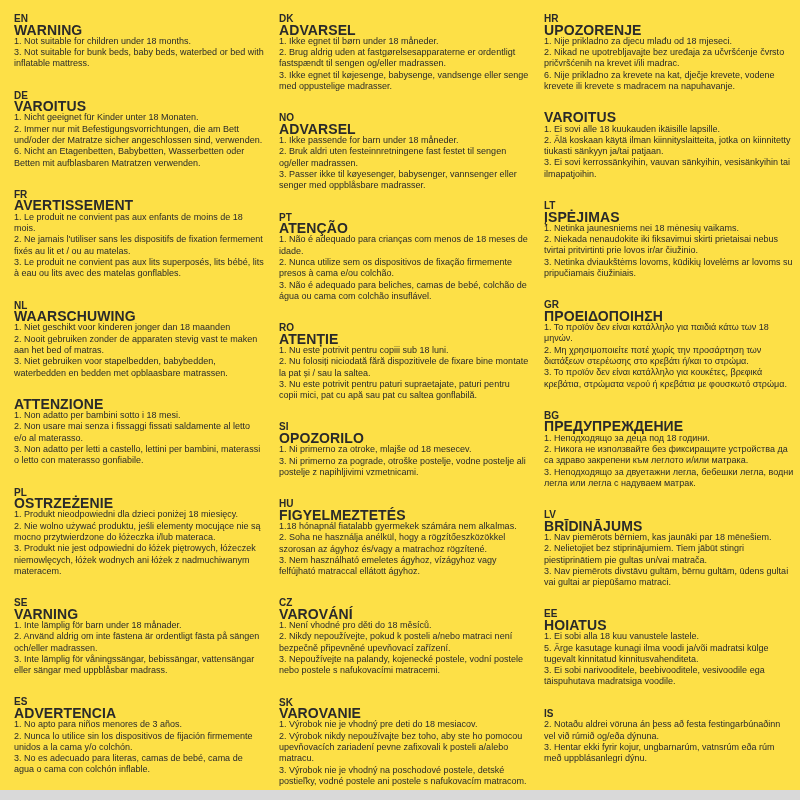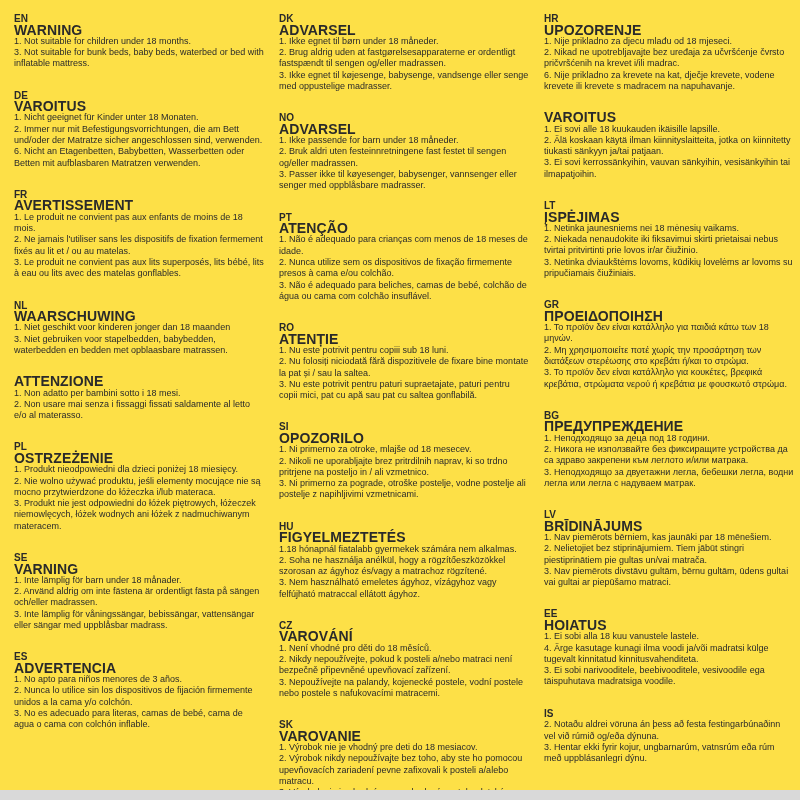--- a/index.html
+++ b/index.html
@@ -75,26 +75,28 @@
           <div class="lang">FR</div>
           <div class="title">AVERTISSEMENT</div>
           <div class="line">1. Le produit ne convient pas aux enfants de moins de 18 mois.</div>
           <div class="line">2. Ne jamais l'utiliser sans les dispositifs de fixation fermement fixés au lit et / ou au matelas.</div>
           <div class="line">3. Le produit ne convient pas aux lits superposés, lits bébé, lits à eau ou lits avec des matelas gonflables.</div>
         </section>
         <section class="warning-section">
           <div class="lang">NL</div>
           <div class="title">WAARSCHUWING</div>
           <div class="line">1. Niet geschikt voor kinderen jonger dan 18 maanden</div>
+          <div class="line">2. Nooit gebruiken zonder de apparaten stevig vast te maken aan het bed of matras.</div>
           <div class="line">3. Niet gebruiken voor stapelbedden, babybedden, waterbedden en bedden met opblaasbare matrassen.</div>
         </section>
         <section class="warning-section">
           <div class="title">ATTENZIONE</div>
           <div class="line">1. Non adatto per bambini sotto i 18 mesi.</div>
           <div class="line">2. Non usare mai senza i fissaggi fissati saldamente al letto e/o al materasso.</div>
+          <div class="line">3. Non adatto per letti a castello, lettini per bambini, materassi o letto con materasso gonfiabile.</div>
         </section>
         <section class="warning-section">
           <div class="lang">PL</div>
           <div class="title">OSTRZEŻENIE</div>
           <div class="line">1. Produkt nieodpowiedni dla dzieci poniżej 18 miesięcy.</div>
           <div class="line">2. Nie wolno używać produktu, jeśli elementy mocujące nie są mocno przytwierdzone do łóżeczka i/lub materaca.</div>
           <div class="line">3. Produkt nie jest odpowiedni do łóżek piętrowych, łóżeczek niemowlęcych, łóżek wodnych ani łóżek z nadmuchiwanym materacem.</div>
         </section>
         <section class="warning-section">
           <div class="lang">SE</div>
@@ -137,21 +139,20 @@
           <div class="lang">RO</div>
           <div class="title">ATENȚIE</div>
           <div class="line">1. Nu este potrivit pentru copiii sub 18 luni.</div>
           <div class="line">2. Nu folosiți niciodată fără dispozitivele de fixare bine montate la pat și / sau la saltea.</div>
           <div class="line">3. Nu este potrivit pentru paturi supraetajate, paturi pentru copii mici, pat cu apă sau pat cu saltea gonflabilă.</div>
         </section>
         <section class="warning-section">
           <div class="lang">SI</div>
           <div class="title">OPOZORILO</div>
           <div class="line">1. Ni primerno za otroke, mlajše od 18 mesecev.</div>
-          <div class="line">2. Nikoli ne uporabljajte brez pritrdilnih naprav, ki so trdno pritrjene na posteljo in / ali vzmetnico.</div>
           <div class="line">3. Ni primerno za pograde, otroške postelje, vodne postelje ali postelje z napihljivimi vzmetnicami.</div>
         </section>
         <section class="warning-section">
           <div class="lang">HU</div>
           <div class="title">FIGYELMEZTETÉS</div>
           <div class="line">1.18 hónapnál fiatalabb gyermekek számára nem alkalmas.</div>
           <div class="line">2. Soha ne használja anélkül, hogy a rögzítőeszközökkel szorosan az ágyhoz és/vagy a matrachoz rögzítené.</div>
           <div class="line">3. Nem használható emeletes ágyhoz, vízágyhoz vagy felfújható matraccal ellátott ágyhoz.</div>
         </section>
         <section class="warning-section">
@@ -208,21 +209,21 @@
           <div class="lang">LV</div>
           <div class="title">BRĪDINĀJUMS</div>
           <div class="line">1. Nav piemērots bērniem, kas jaunāki par 18 mēnešiem.</div>
           <div class="line">2. Nelietojiet bez stiprinājumiem. Tiem jābūt stingri piestiprinātiem pie gultas un/vai matrača.</div>
           <div class="line">3. Nav piemērots divstāvu gultām, bērnu gultām, ūdens gultai vai gultai ar piepūšamo matraci.</div>
         </section>
         <section class="warning-section">
           <div class="lang">EE</div>
           <div class="title">HOIATUS</div>
           <div class="line">1. Ei sobi alla 18 kuu vanustele lastele.</div>
-          <div class="line">4. Ärge kasutage kunagi ilma voodi ja/või madratsi külge tugevalt kinnitatud kinnitusvahenditeta.</div>
+          <div class="line">5. Ärge kasutage kunagi ilma voodi ja/või madratsi külge tugevalt kinnitatud kinnitusvahenditeta.</div>
           <div class="line">3. Ei sobi narivooditele, beebivooditele, vesivoodile ega täispuhutava madratsiga voodile.</div>
         </section>
         <section class="warning-section">
           <div class="lang">IS</div>
           <div class="line">2. Notaðu aldrei vöruna án þess að festa festingarbúnaðinn vel við rúmið og/eða dýnuna.</div>
           <div class="line">3. Hentar ekki fyrir kojur, ungbarnarúm, vatnsrúm eða rúm með uppblásanlegri dýnu.</div>
         </section>
       </div>
     </div>
   <div class="bottom-edge"></div>

